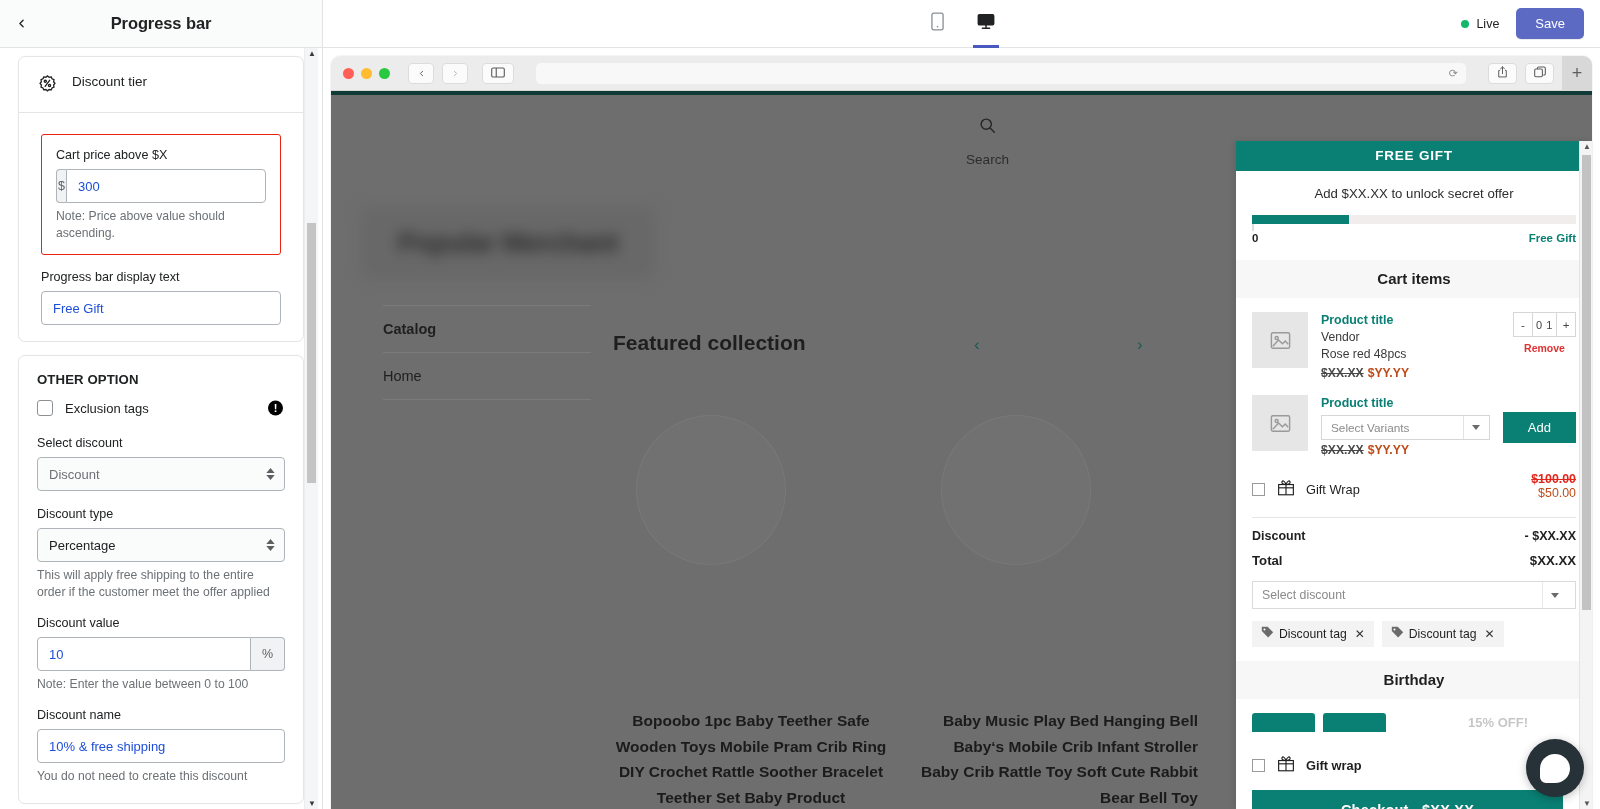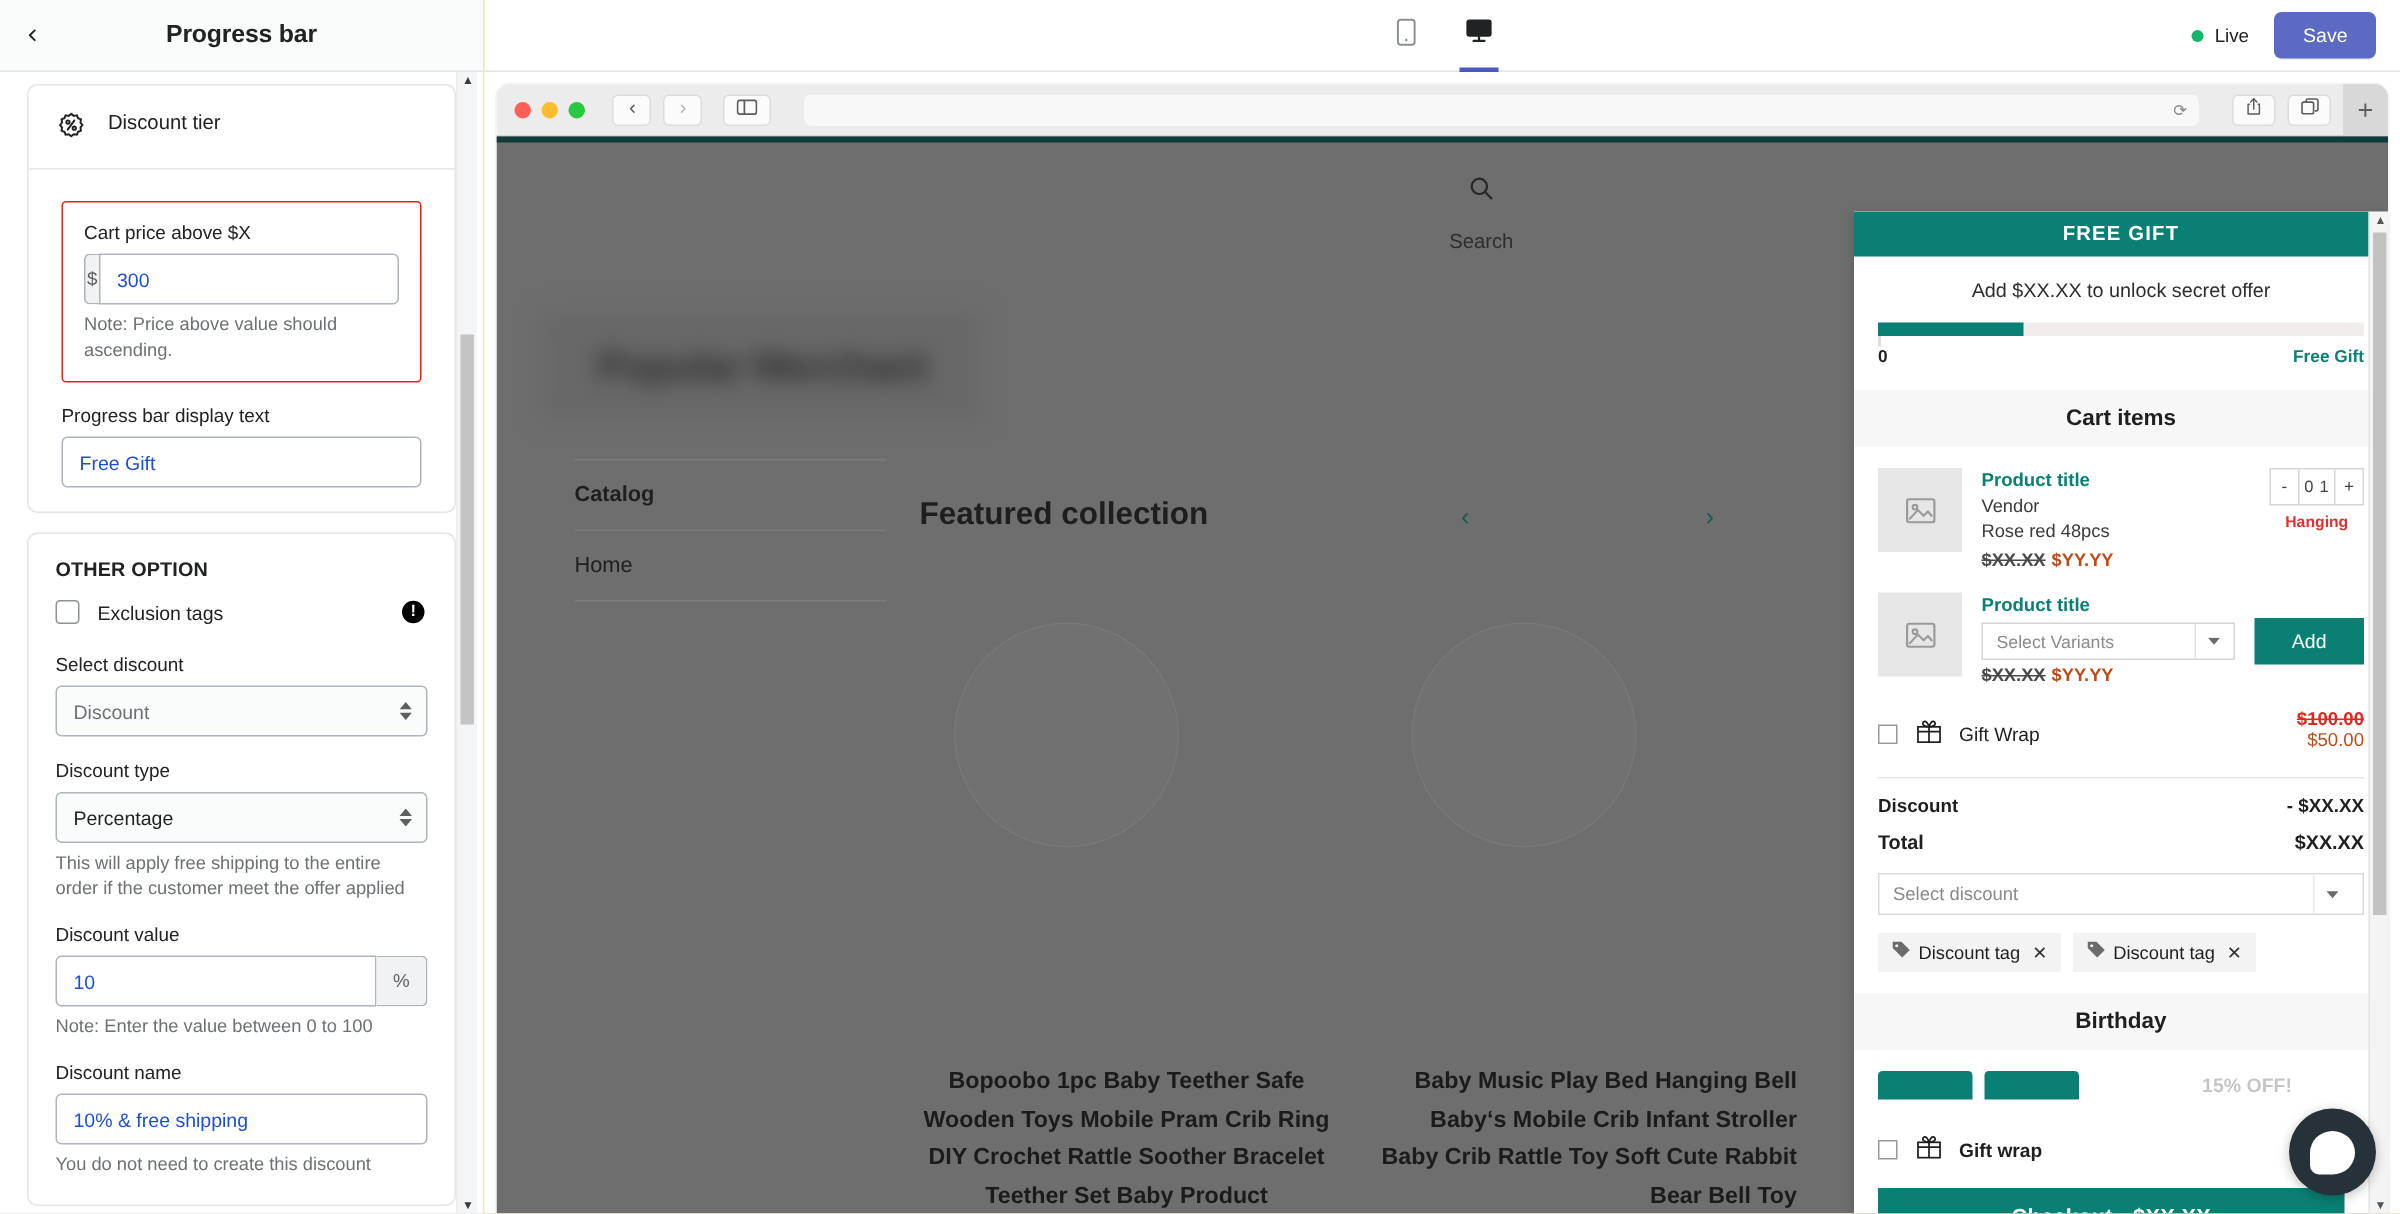--- a/index.html
+++ b/index.html
@@ -687,21 +687,21 @@
               <div class="ci-price">
                 <span class="strike">$XX.XX</span><span class="sale">$YY.YY</span>
               </div>
             </div>
             <div class="ci-right">
               <div class="qty">
                 <div class="minus">-</div>
                 <div class="num">0 1</div>
                 <div class="plus">+</div>
               </div>
-              <div class="remove">Hanging</div>
+              <div class="remove">Remove</div>
             </div>
           </div>
 
           
           <div class="cart-item" style="padding-top:12px;">
             <div class="thumb">
               <svg width="23" height="23" viewBox="0 0 24 24" fill="none" stroke="#9a9a9a" stroke-width="1.5">
                 <rect x="2.5" y="4" width="19" height="16" rx="1.5"></rect>
                 <circle cx="8" cy="9.5" r="1.6"></circle>
                 <polyline points="4,18 10,11.5 14,15.5 17,12.5 20,16"></polyline>

